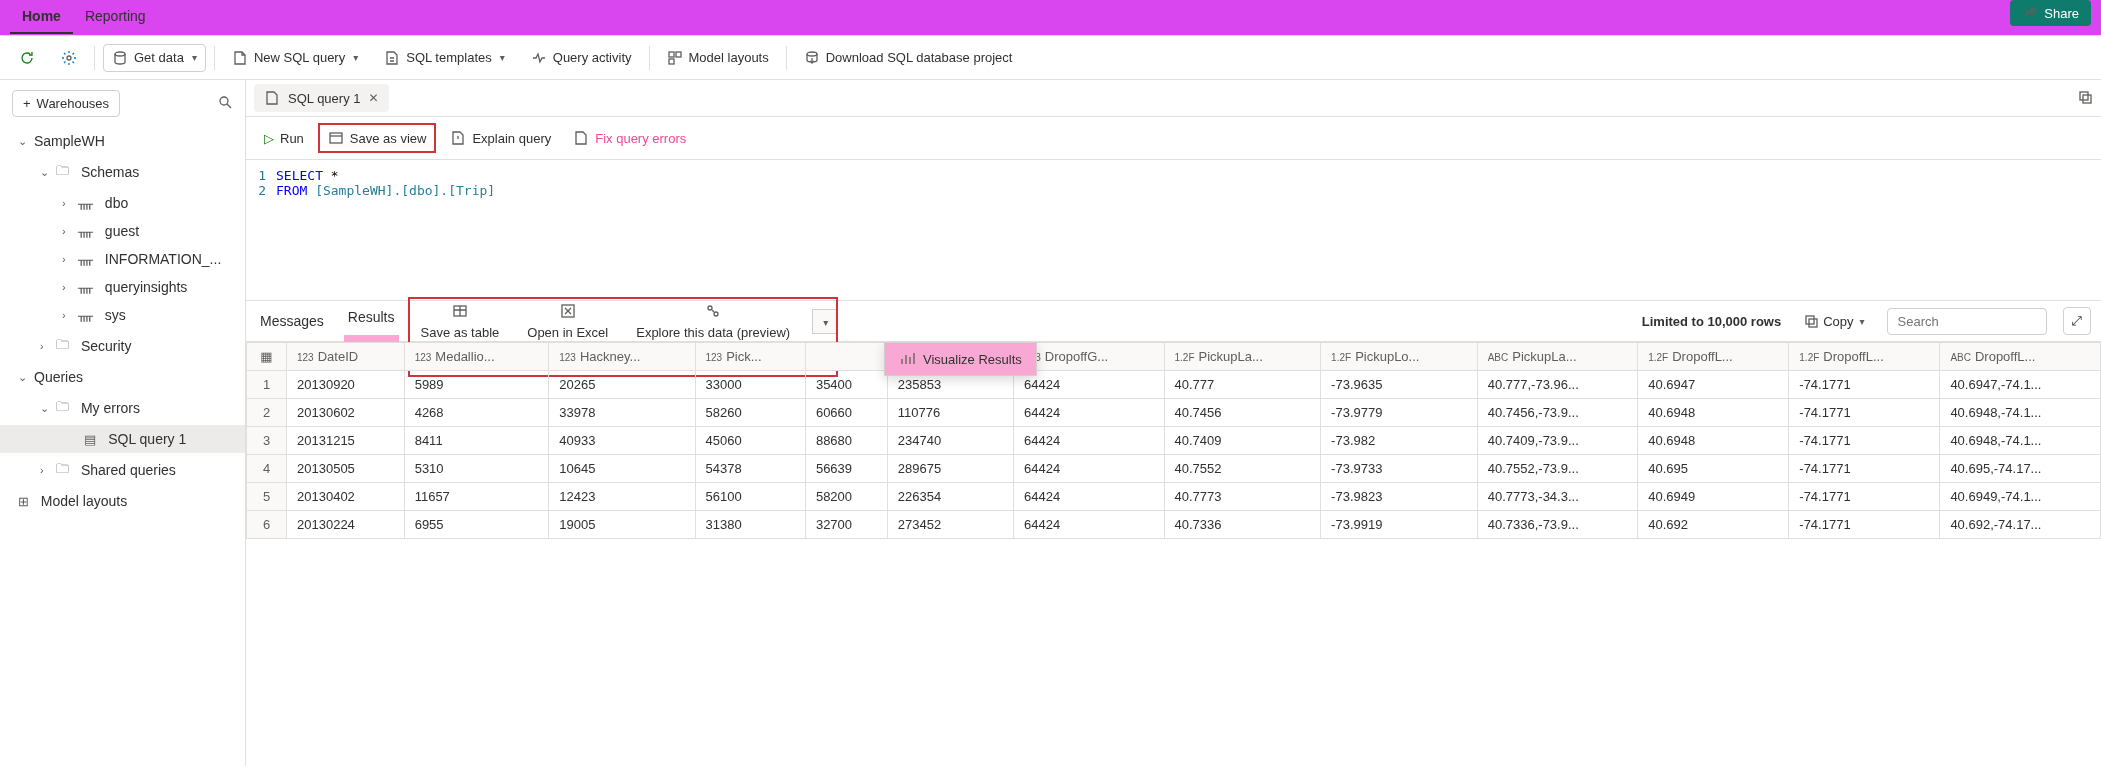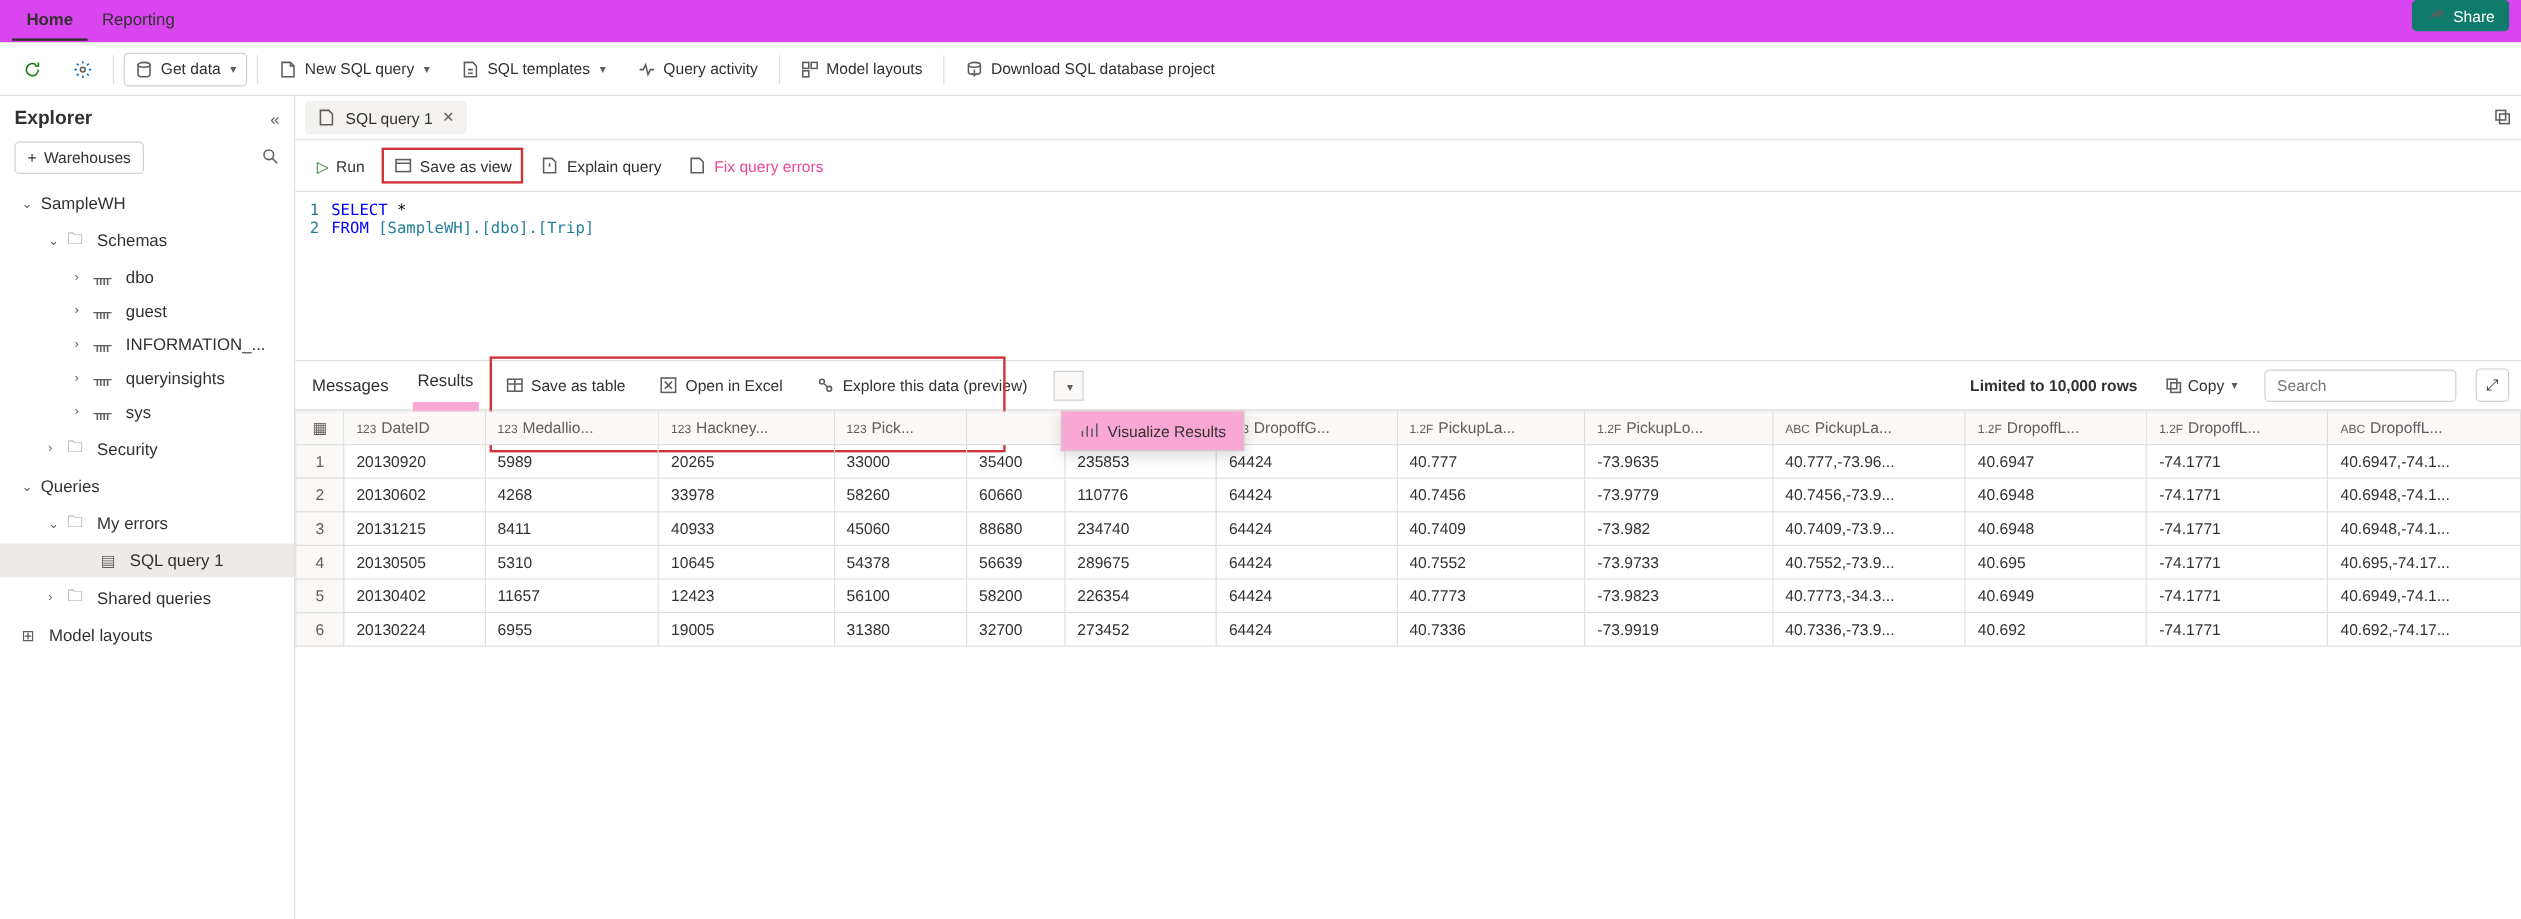--- a/index.html
+++ b/index.html
@@ -58,21 +58,21 @@
 .ln { width: 30px; text-align: right; padding-right: 10px; color: #237893; user-select: none; }
 .code { white-space: pre; }
 .kw { color: #0000ff; }
 .ident { color: #267f99; }
 .star { color: #000; }
 
 
 .results-bar { display: flex; align-items: center; border-top: 1px solid #e1dfdd; border-bottom: 1px solid #e1dfdd; padding: 0 10px; height: 42px; gap: 16px; position: relative; }
 .rtab { padding: 10px 4px; cursor: pointer; font-size: 14px; }
 .rtab.active { border-bottom: 8px solid #f9a8d4; font-weight: 400; }
-.rbar-btn { display: flex; align-items: center; gap: 6px; cursor: pointer; font-size: 13px; padding: 4px 6px; }
+.rbar-btn { display: flex; align-items: center; gap: 6px; cursor: pointer; font-size: 13px; padding: 4px 6px; flex-direction: column; }
 .dropdown-chev { border: 1px solid #d2d0ce; padding: 4px 8px; cursor: pointer; background: #faf9f8; }
 .limited { margin-left: auto; font-size: 13px; font-weight: 600; }
 .copy-menu { display: flex; align-items: center; gap: 4px; cursor: pointer; font-size: 13px; padding: 4px 6px; }
 .search-box { border: 1px solid #d2d0ce; border-radius: 4px; padding: 5px 10px; width: 160px; font-size: 13px; }
 .expand-btn { border: 1px solid #d2d0ce; border-radius: 4px; padding: 5px 8px; cursor: pointer; }
 
 .red-box2 { position: absolute; border: 2px solid #d13438; pointer-events: none; }
 
 .grid-wrap { overflow: auto; flex: 1; position: relative; }
 table.grid { border-collapse: collapse; width: 100%; font-size: 13px; }
@@ -179,24 +179,20 @@
           <path d="M3 4v6c0 1 2 2 5 2s5-1 5-2V4M8 8v5m-2-2l2 2 2-2"></path>
         </svg>
       </span>
     <span>Download SQL database project</span>
   </div>
 </div>
 
 <div class="main">
 
   <div class="sidebar">
-    <div class="sidebar-hdr">
-      <h3>Explorer</h3>
-      <span class="collapse-btn">«</span>
-    </div>
     <div class="wh-row">
       <div class="wh-btn">
         <span>+</span>
         <span>Warehouses</span>
       </div>
       <div class="spacer"></div>
       <span class="search-ic"><svg viewBox="0 0 16 16">
             <circle cx="7" cy="7" r="4"></circle>
             <path d="M10 10l4 4"></path>
           </svg></span>

